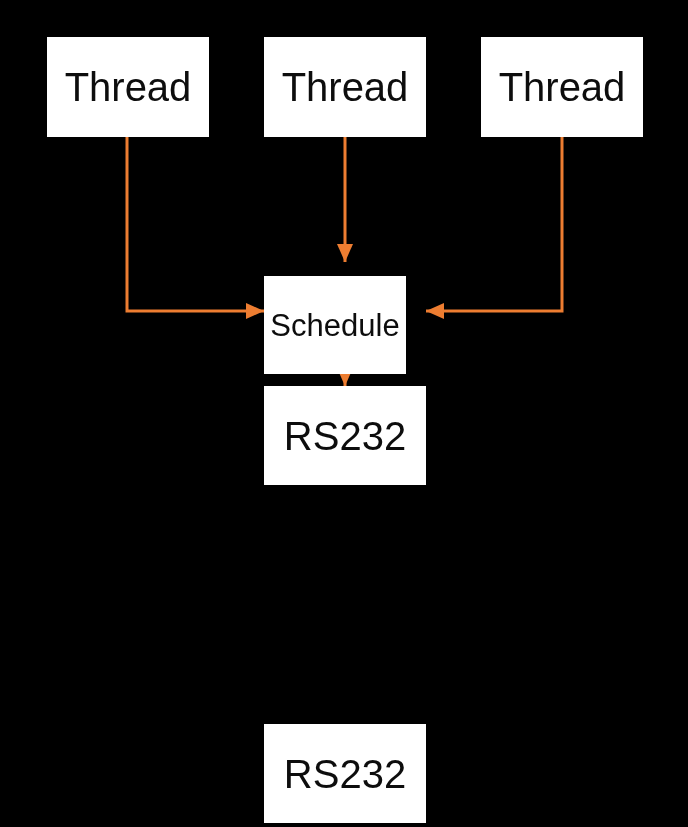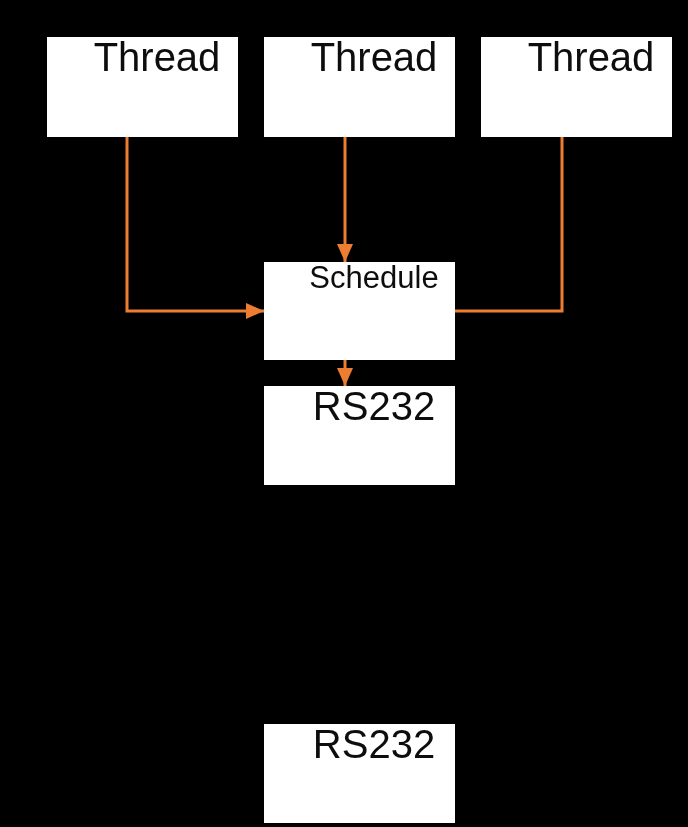--- a/index.html
+++ b/index.html
@@ -28,31 +28,30 @@
     fill: none;
   }
   .arrowhead {
     fill: var(--accent, #ED7D31);
   }
   .node {
     position: absolute;
     background: var(--node-fill, #FFFFFF);
     color: var(--node-text, #0D0D0D);
     display: flex;
-    align-items: flex-start;
+    align-items: center;
     justify-content: center;
     text-align: center;
     line-height: 1;
     letter-spacing: 0;
-    padding-left: 29px;
   }
   .node-thread-1   { left: 47px;  top: 37px;  width: 162px; height: 100px; font-size: 40px; }
   .node-thread-2   { left: 264px; top: 37px;  width: 162px; height: 100px; font-size: 40px; }
   .node-thread-3   { left: 481px; top: 37px;  width: 162px; height: 100px; font-size: 40px; }
-  .node-schedule   { left: 264px; top: 262px; width: 162px; height: 98px;  font-size: 31px; }
+  .node-schedule   { left: 264px; top: 276px; width: 142px; height: 98px;  font-size: 31px; }
   .node-rs232-top  { left: 264px; top: 386px; width: 162px; height: 99px;  font-size: 40px; }
   .node-rs232-bot  { left: 264px; top: 724px; width: 162px; height: 99px;  font-size: 40px; }
 </style>
 </head>
 <body>
 
 <div class="stage">
 
   <svg class="edges-layer" width="688" height="827" viewBox="0 0 688 827" xmlns="http://www.w3.org/2000/svg">
     <defs>

